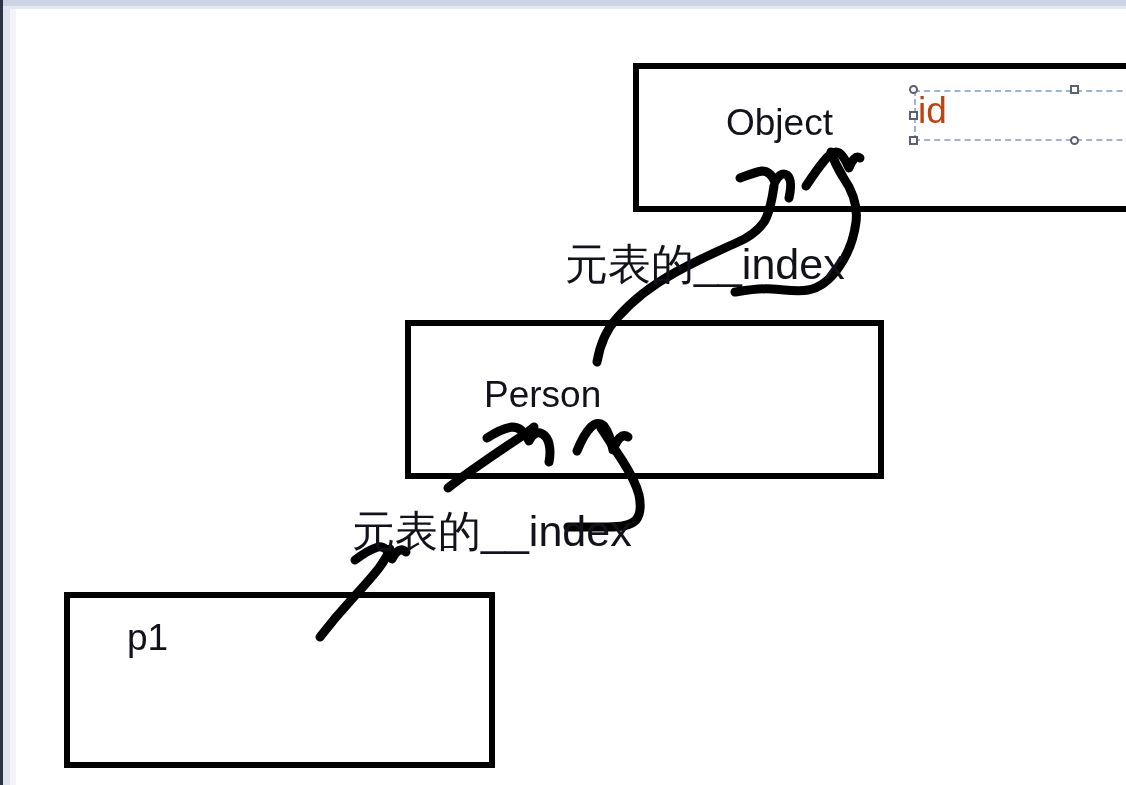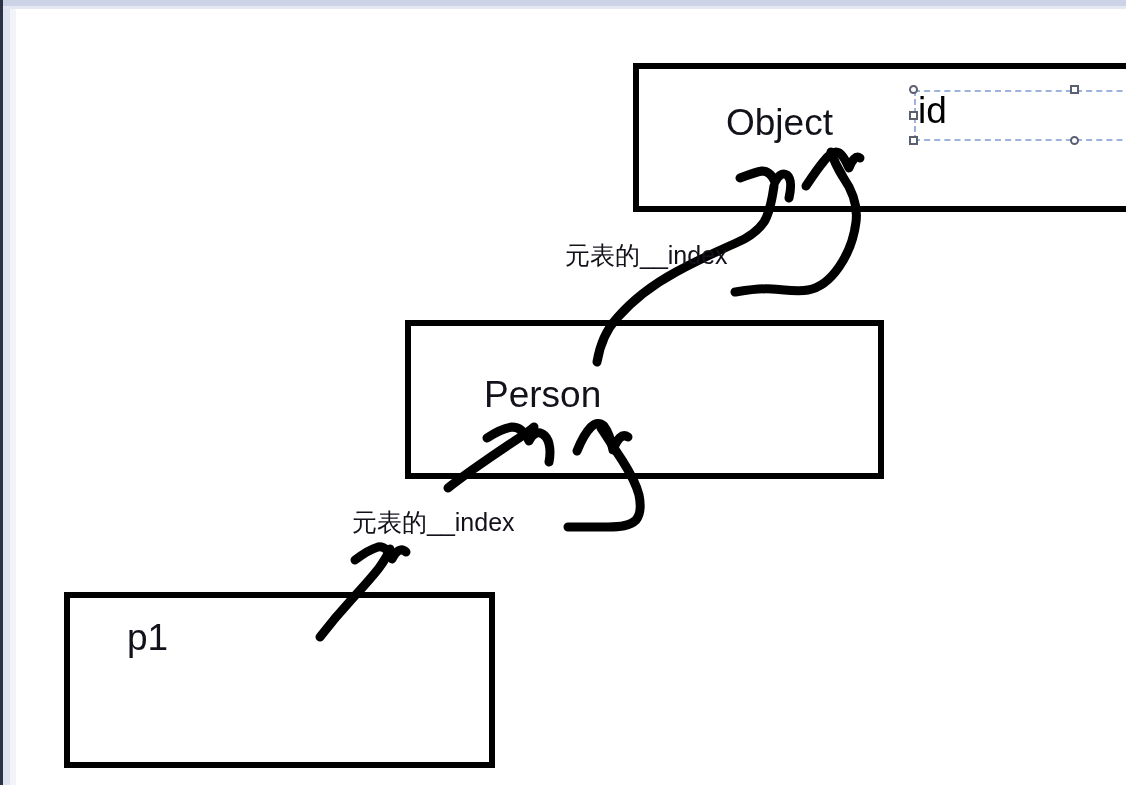--- a/index.html
+++ b/index.html
@@ -104,21 +104,21 @@
     border-top: 2px dashed #9db2dd;
     border-bottom: 2px dashed #9db2dd;
     border-left: 2px dashed #9db2dd;
     box-sizing: border-box;
   }
   #label-id {
     position: absolute;
     left: 4px; top: 1px;
     font-size: 37px;
     line-height: 1.1;
-    color: #000000;
+    color: #c2410c;
     white-space: nowrap;
   }
   .sel-handle {
     position: absolute;
     width: 9px; height: 9px;
     background: #ffffff;
     border: 2px solid #5a6070;
     box-sizing: border-box;
   }
   .sel-handle.round { border-radius: 50%; }
@@ -139,21 +139,21 @@
     fill: none;
     stroke: #000000;
     stroke-linecap: round;
     stroke-linejoin: round;
   }
 
   
   .connector-label {
     position: absolute;
     color: #12131a;
-    font-size: 25px;
+    font-size: 43px;
     line-height: 1;
     white-space: nowrap;
     font-family: "Liberation Sans", "DejaVu Sans", sans-serif;
   }
   #conn-label-upper { left: 565px; top: 243px; }
   #conn-label-lower { left: 352px; top: 510px; }
 </style>
 </head>
 <body>
 

